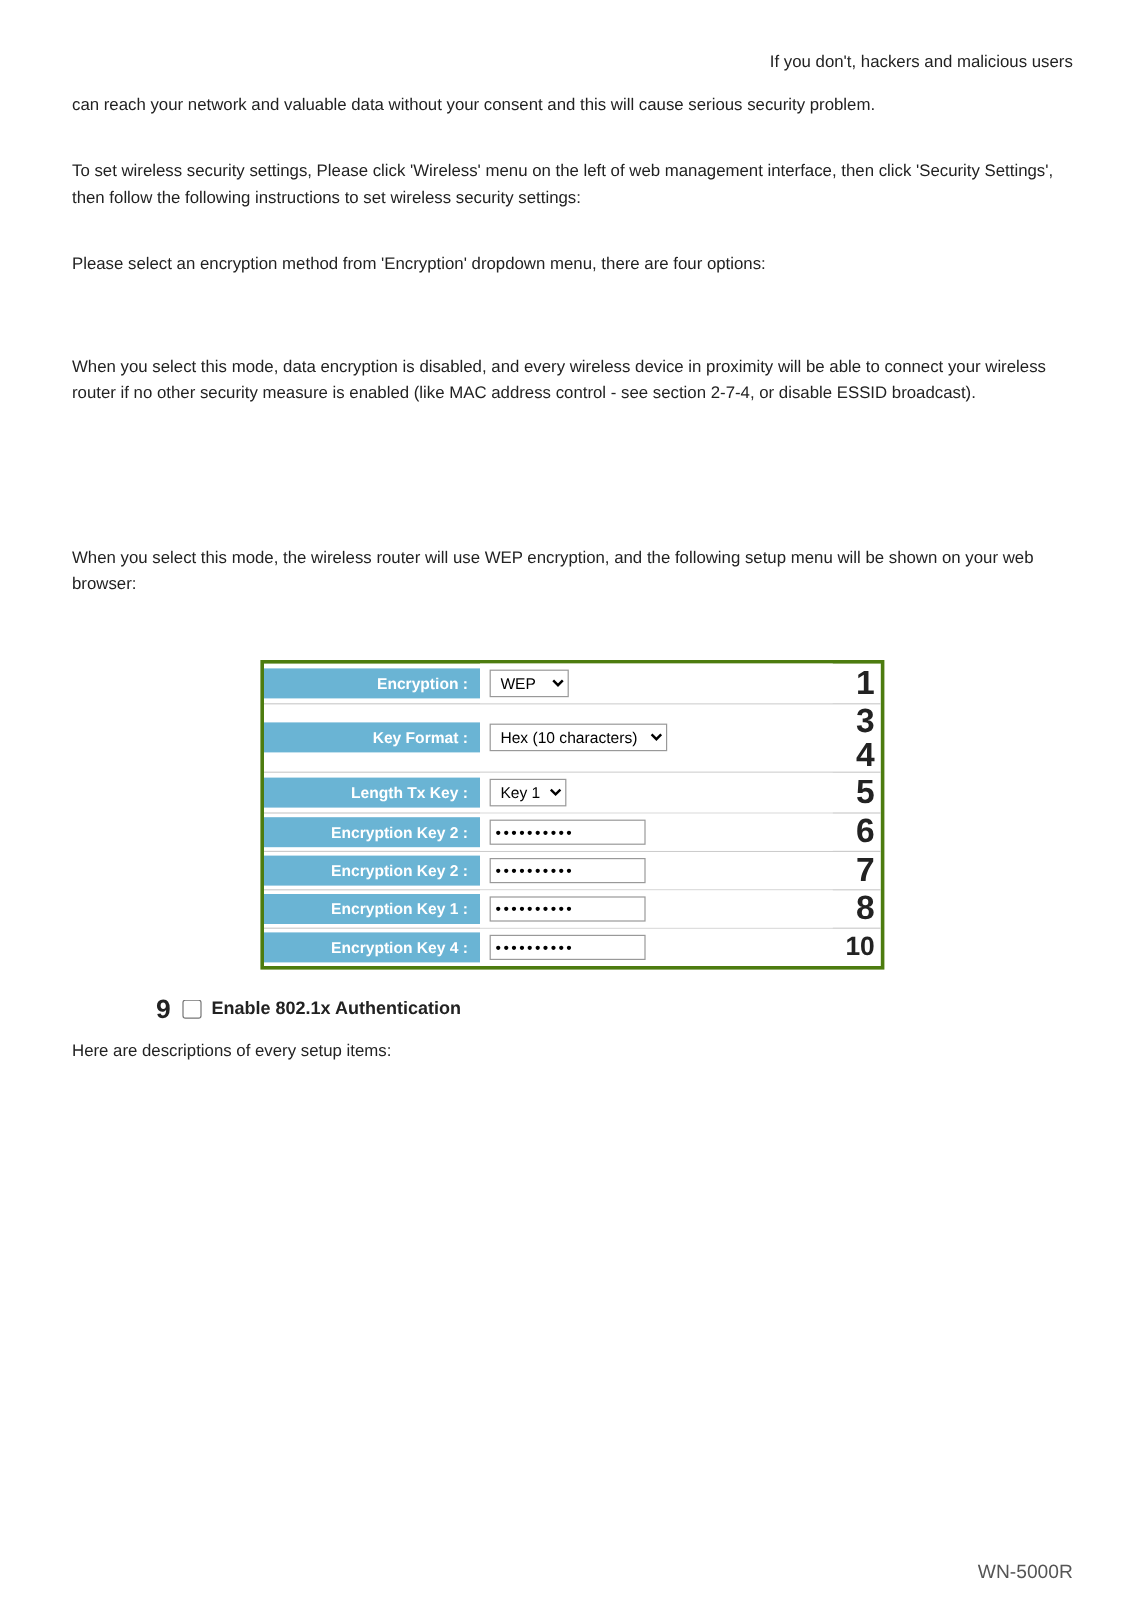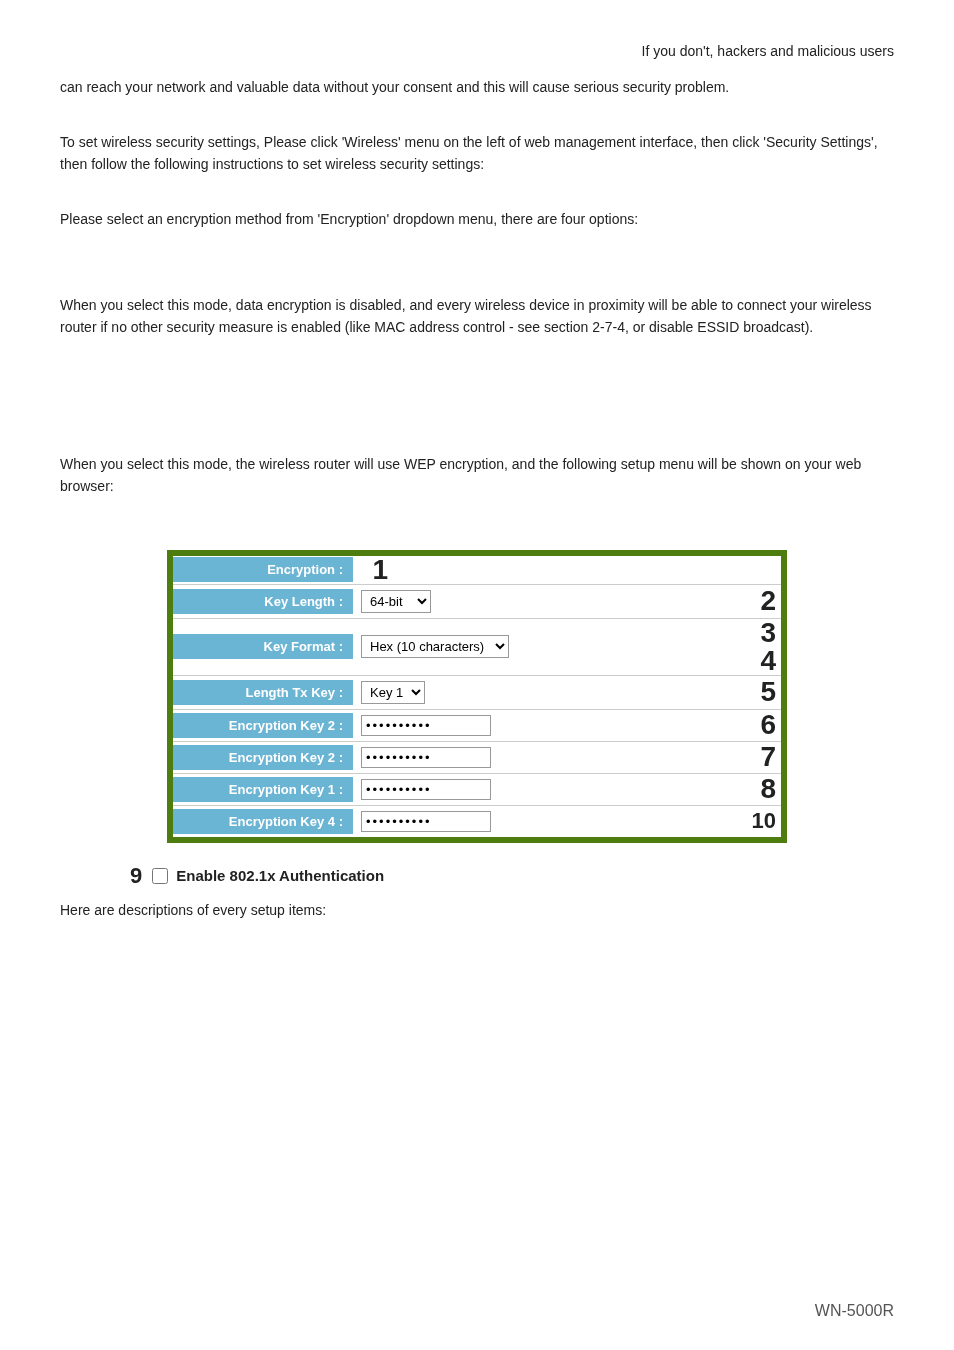--- a/index.html
+++ b/index.html
@@ -19,22 +19,22 @@
     }
     .text-right {
       text-align: right;
     }
     .spacer { height: 18px; }
     .spacer-xl { height: 50px; }
 
     
     .setup-table-wrapper {
       margin: 20px auto;
-      width: 620px;
-      border: 6px solid #4d7c0f;
+      width: 520px;
+      border: 3px solid #4d7c0f;
     }
     .setup-row {
       display: flex;
       align-items: center;
       border-bottom: 1px solid #ccc;
     }
     .setup-row:last-child {
       border-bottom: none;
     }
     .setup-label {
@@ -140,33 +140,31 @@
 <div class="text-block">
   <span>When you select this mode, the wireless router will use WEP encryption, and the following setup menu will be shown on your web browser:</span>
 </div>
 
 <div class="spacer"></div>
 
 <div class="setup-table-wrapper">
 
   <div class="setup-row">
     <div class="setup-label">Encryption :</div>
+    <div class="setup-control">
+      <select>
+        <option>WEP</option>
+        <option>None</option>
+        <option>WPA</option>
+        <option>WPA2</option>
+      </select>
+    </div>
     <div class="row-number">1</div>
   </div>
 
-  <div class="setup-row">
-    <div class="setup-label">Key Length :</div>
-    <div class="setup-control">
-      <select>
-        <option>64-bit</option>
-        <option>128-bit</option>
-      </select>
-    </div>
-    <div class="row-number">2</div>
-  </div>
 
   <div class="setup-row">
     <div class="setup-label">Key Format :</div>
     <div class="setup-control">
       <select>
         <option>Hex (10 characters)</option>
         <option>ASCII (5 characters)</option>
       </select>
     </div>
     <div class="row-number" style="display:flex;flex-direction:column;align-items:flex-end;width:40px;padding-right:5px;">

